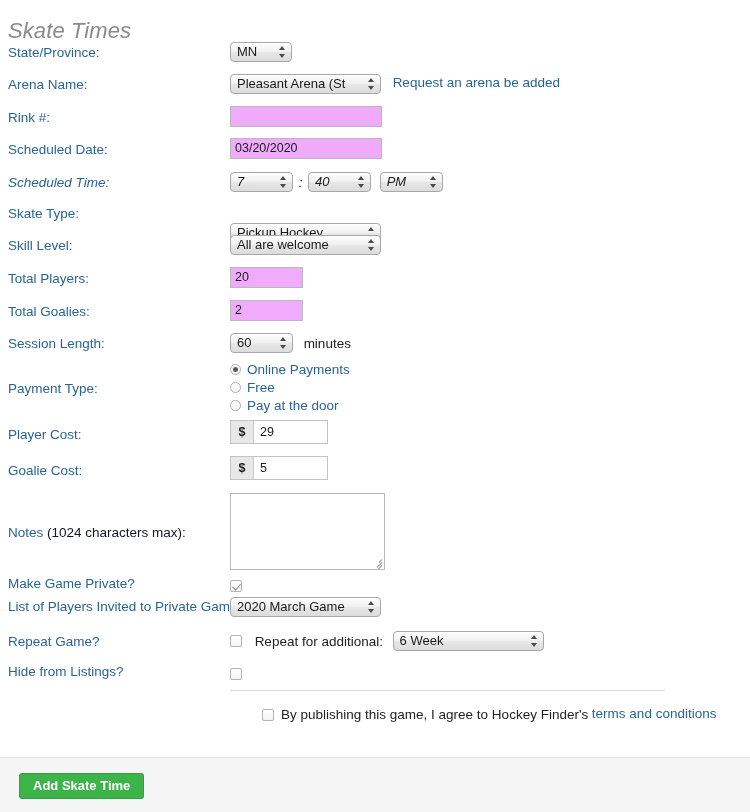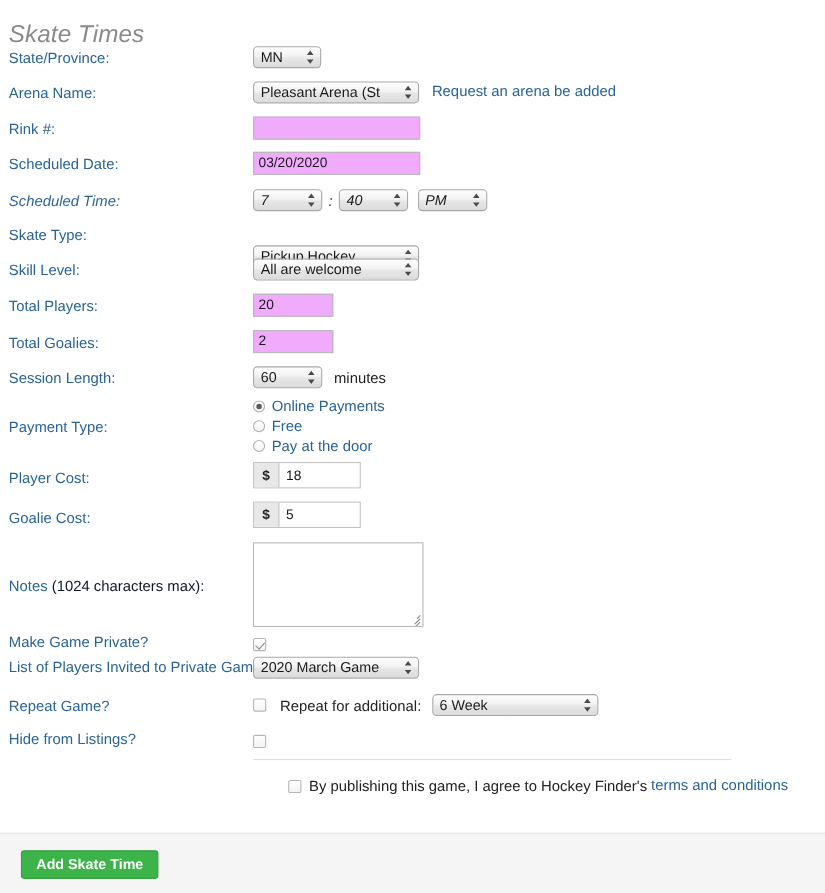--- a/index.html
+++ b/index.html
@@ -450,21 +450,21 @@
           <span class="rd"></span><span class="rlbl">Pay at the door</span>
         </div>
       </div>
     </div>
 
     <div class="row" style="height:36px;">
       <div class="lbl" style="top:9px;">Player Cost:</div>
       <div class="ctl" style="top:2px;">
         <span class="money" style="width:98px;">
           <span class="pre">$</span>
-          <span class="val">18</span>
+          <span class="val">29</span>
         </span>
       </div>
     </div>
 
     <div class="row" style="height:36px;">
       <div class="lbl" style="top:9px;">Goalie Cost:</div>
       <div class="ctl" style="top:2px;">
         <span class="money" style="width:98px;">
           <span class="pre">$</span>
           <span class="val">5</span>

